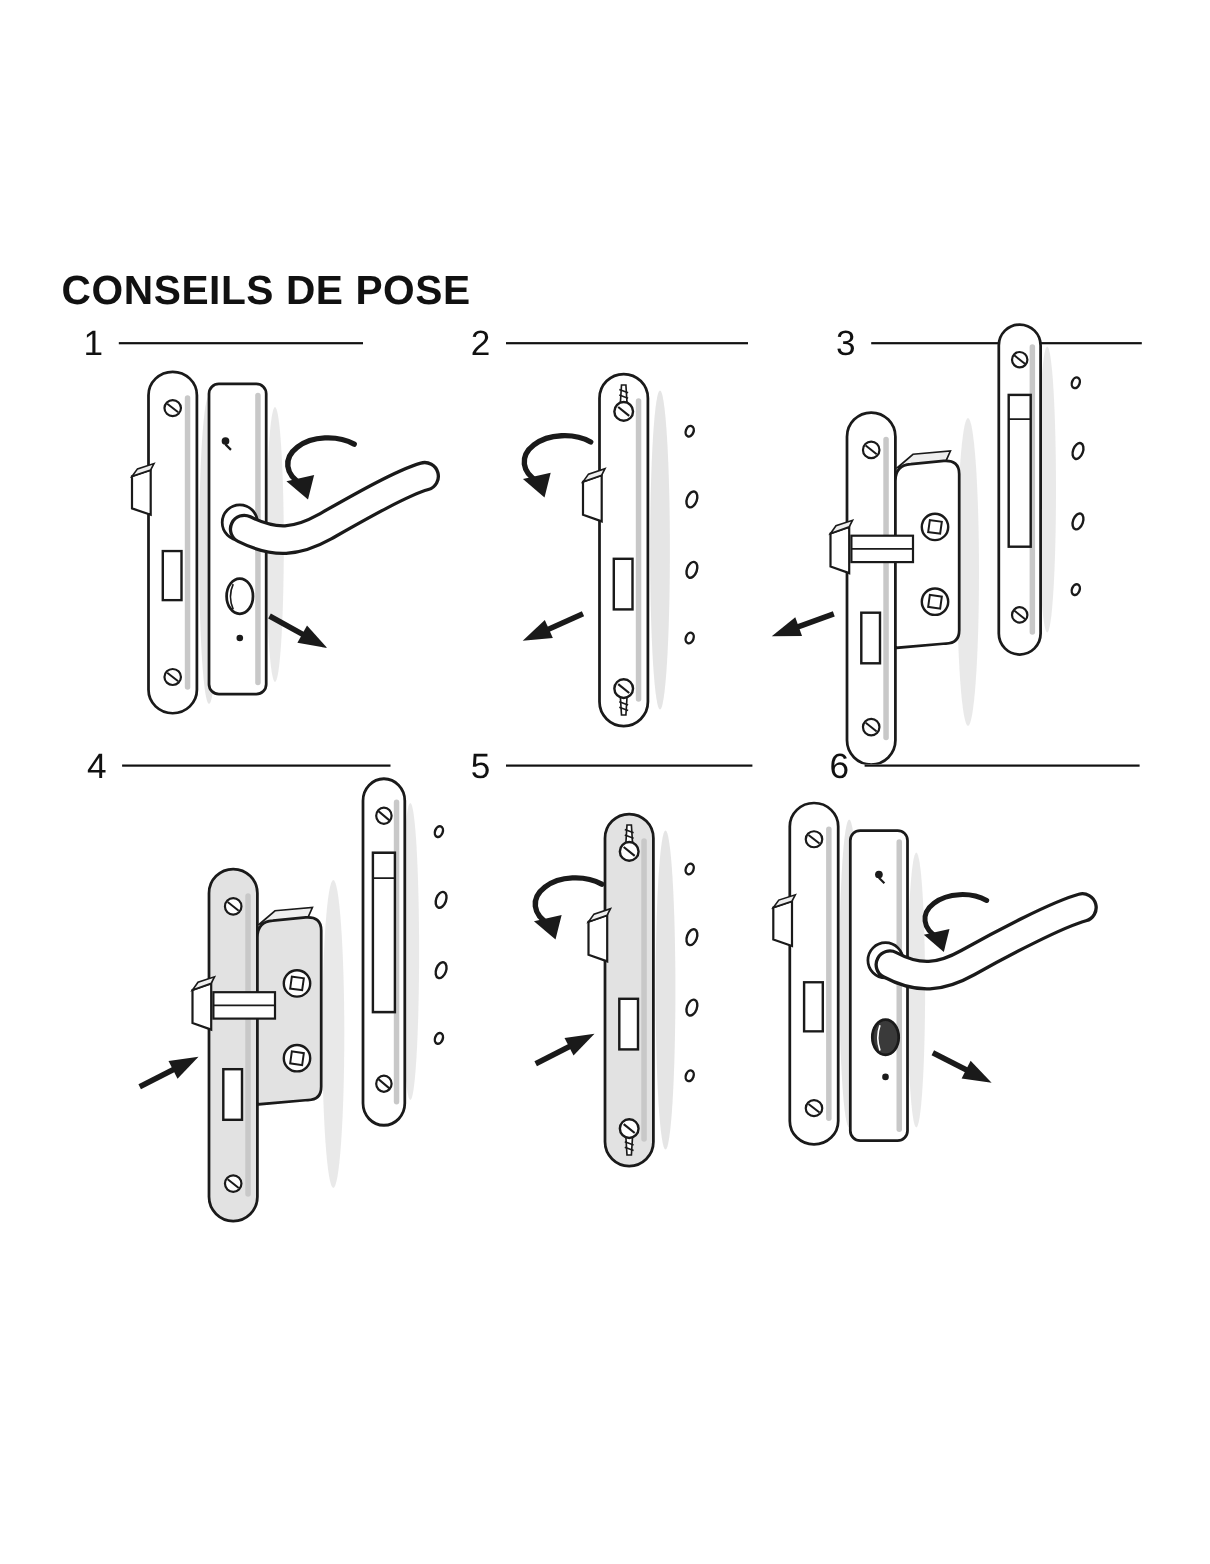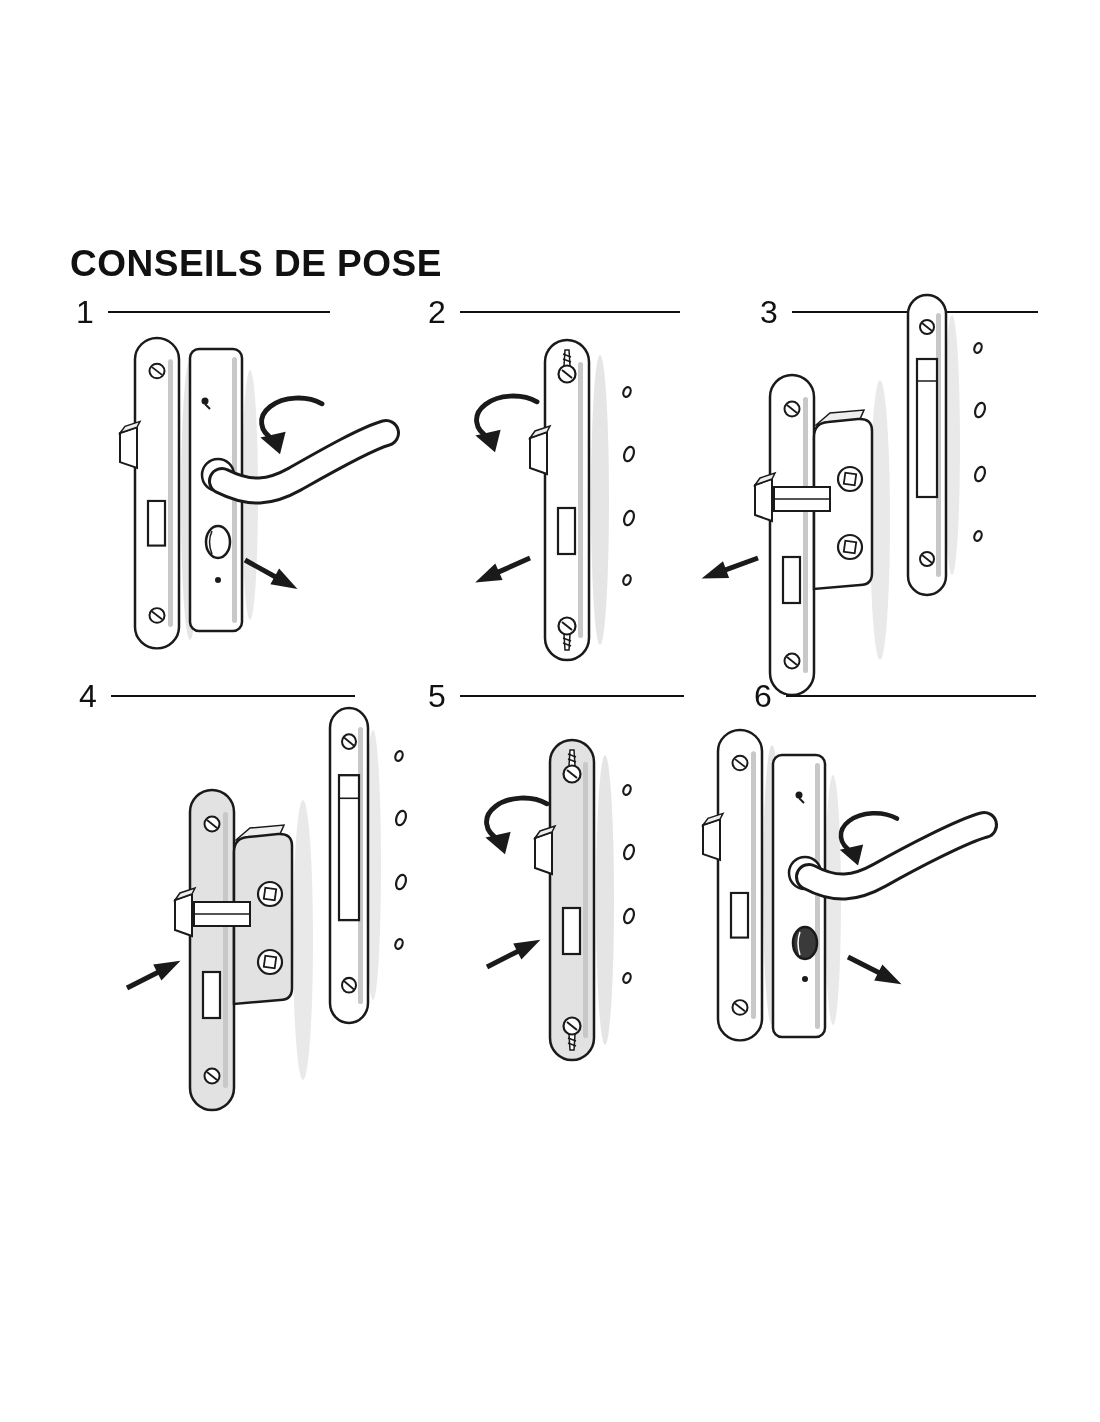--- a/index.html
+++ b/index.html
@@ -9,21 +9,21 @@
   .step-header{position:absolute;display:flex;align-items:flex-start;}
   .step-num{font-size:32px;font-weight:400;color:#111;line-height:1;}
   .step-rule{height:0;border-top:2.5px solid #111;margin-top:15px;margin-left:14px;}
   svg.illus{position:absolute;}
 </style>
 </head>
 <body>
 
 <div class="page">
 
-  <h1 class="title" style="left:70px;top:243px;">CONSEILS DE POSE</h1>
+  <h1 class="title" style="left:56px;top:243px;">CONSEILS DE POSE</h1>
 
   <div class="step-header" style="left:76px;top:296px;">
     <span class="step-num">1</span>
     <span class="step-rule" style="width:222px;"></span>
   </div>
   <div class="step-header" style="left:428px;top:296px;">
     <span class="step-num">2</span>
     <span class="step-rule" style="width:220px;"></span>
   </div>
   <div class="step-header" style="left:760px;top:296px;">

